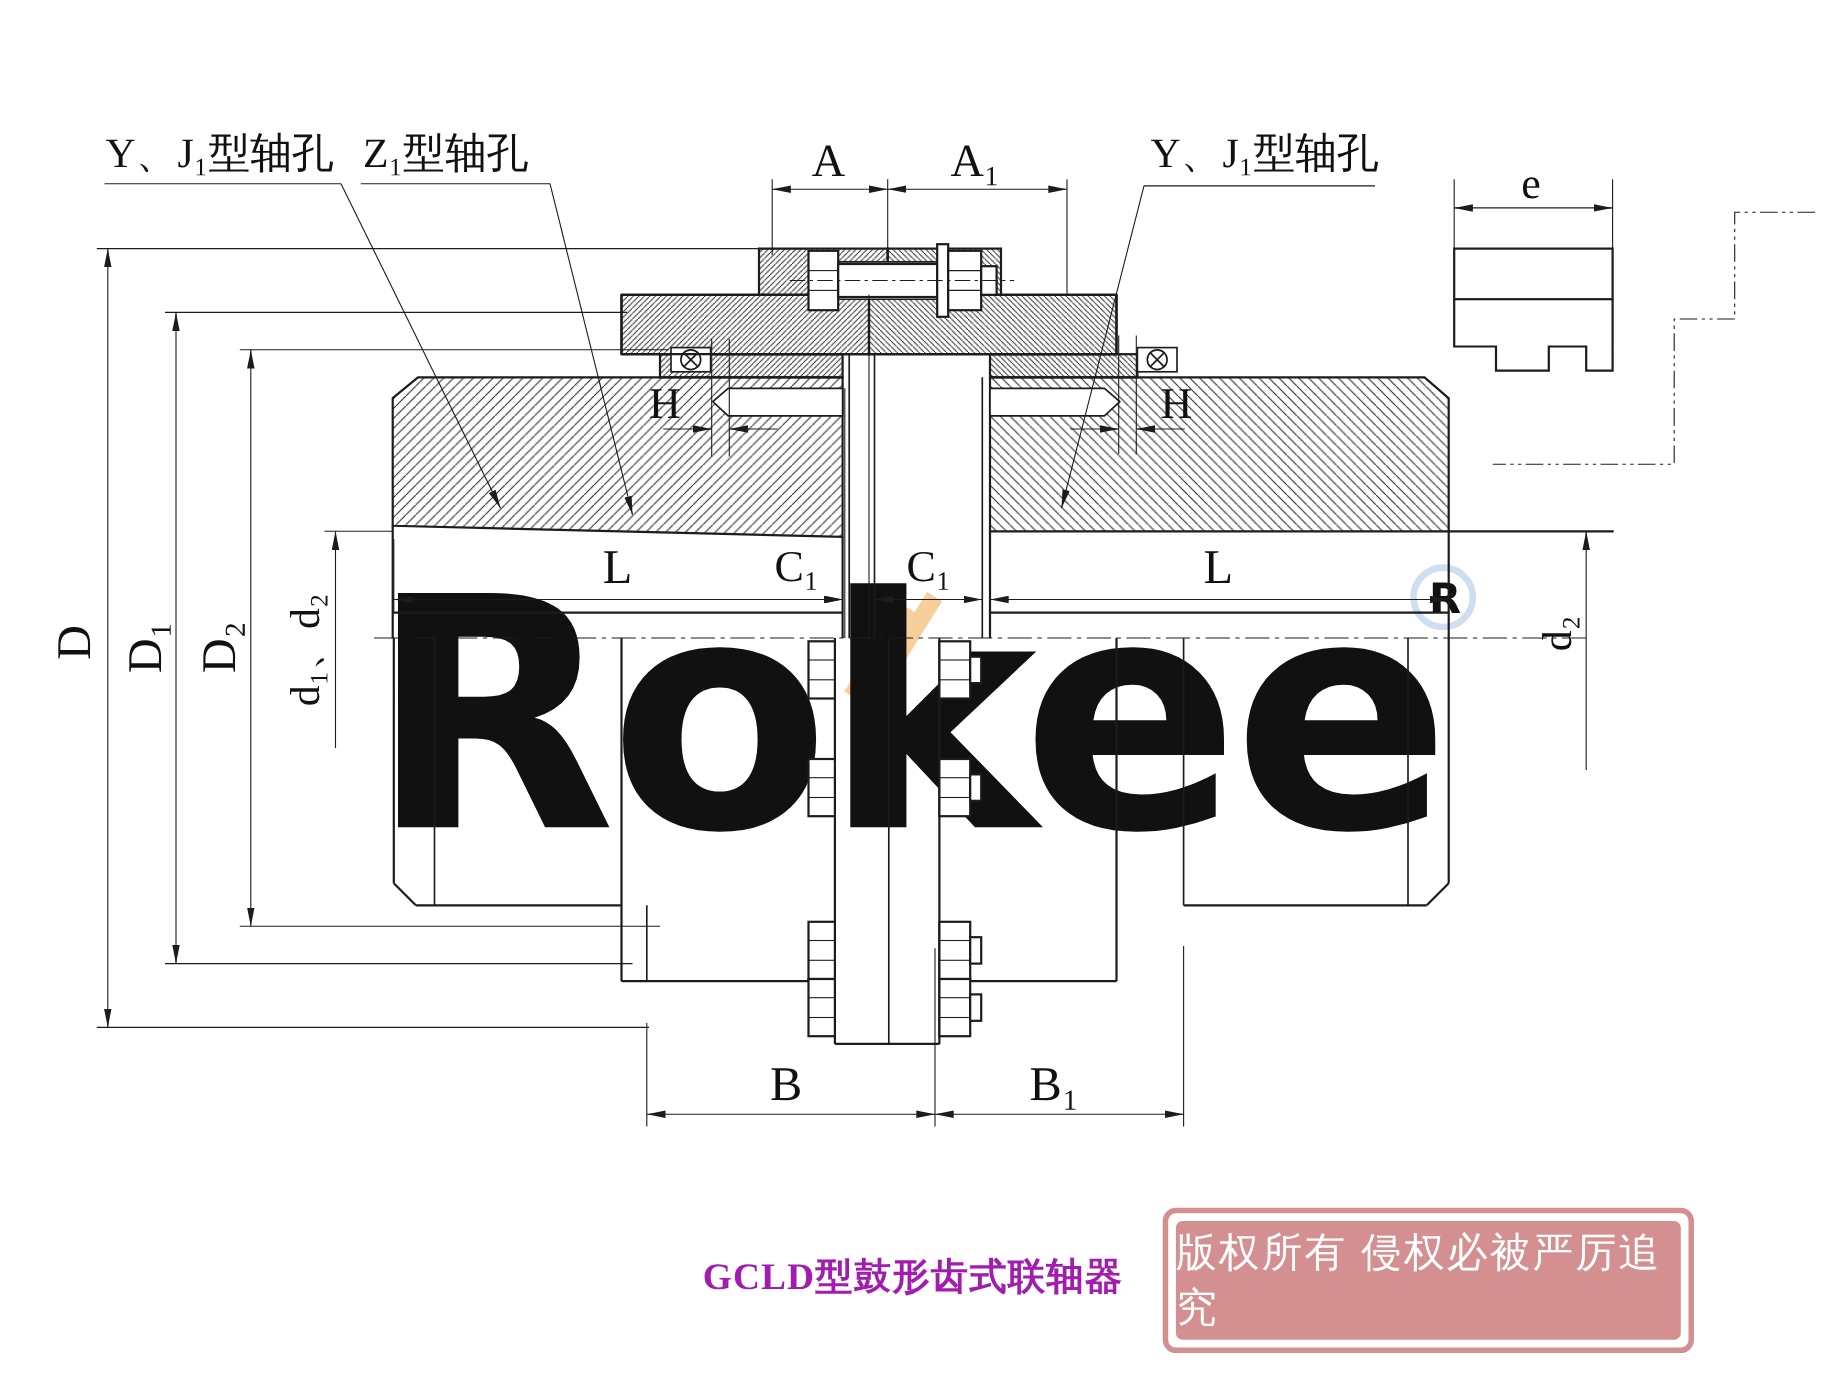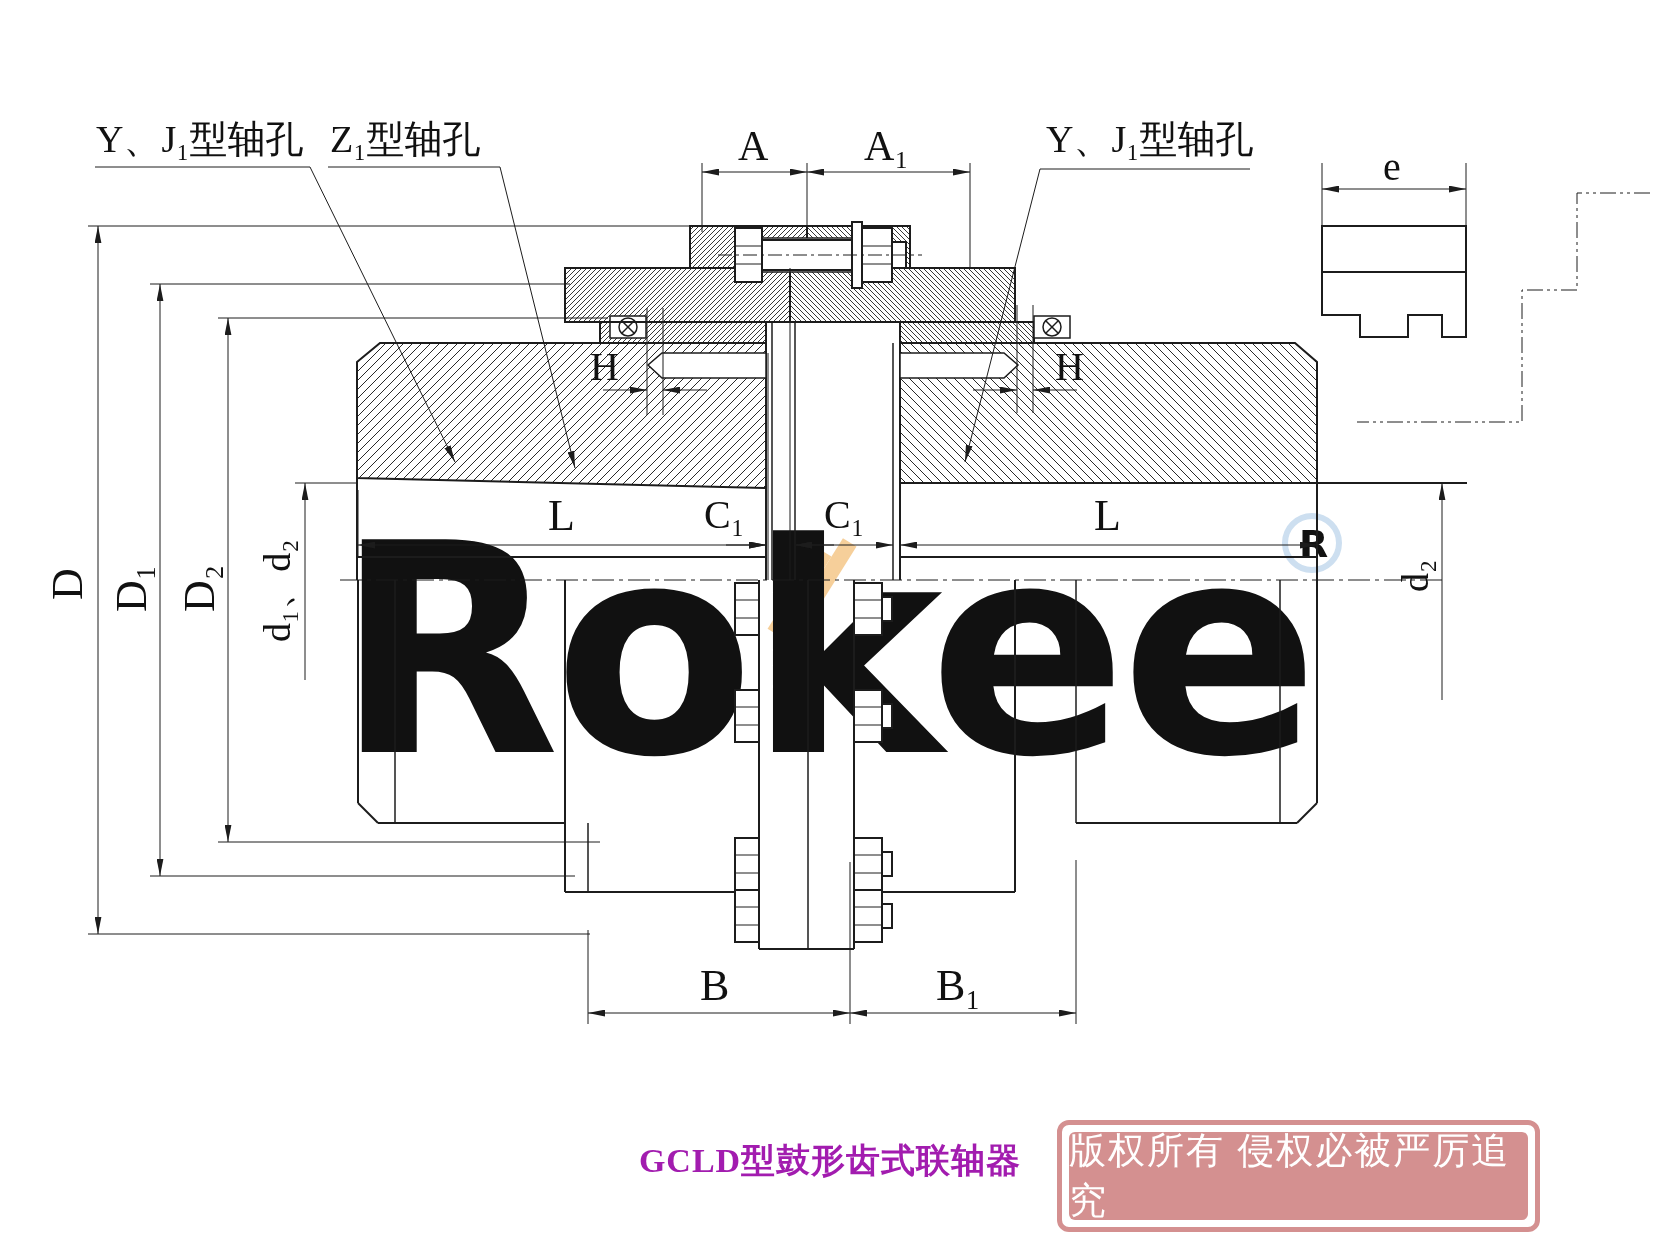--- a/index.html
+++ b/index.html
@@ -2,23 +2,23 @@
 <html><head>
 <meta charset="utf-8">
 <style>
   html,body{margin:0;padding:0;background:#ffffff;}
   .page{position:relative;width:1680px;height:1260px;background:#fff;overflow:hidden;
         font-family:"Liberation Serif", serif;}
   svg{position:absolute;left:0;top:0;}
   .caption{position:absolute;left:590px;top:1138px;width:480px;text-align:center;
            font-size:34px;font-weight:bold;color:#a21caf;letter-spacing:1px;
            font-family:"Liberation Serif", serif;}
-  .stamp{position:absolute;left:1057px;top:1098px;width:483px;height:112px;
+  .stamp{position:absolute;left:1057px;top:1098px;width:483px;height:132px;
          border:5px solid #d49090;border-radius:12px;box-sizing:border-box;
-         background:transparent;margin-top:22px;}
+         background:transparent;}
   .stamp-inner{position:absolute;left:7px;top:7px;right:7px;bottom:7px;
          background:#d49090;border-radius:6px;color:#fff;
          display:flex;align-items:center;justify-content:center;
          font-size:37px;letter-spacing:2px;font-family:"Liberation Sans", sans-serif;}
   text{font-family:"Liberation Serif", serif;fill:#111;}
   .wm{font-family:"DejaVu Sans", sans-serif;font-weight:bold;}
 </style>
 </head>
 <body>
 

